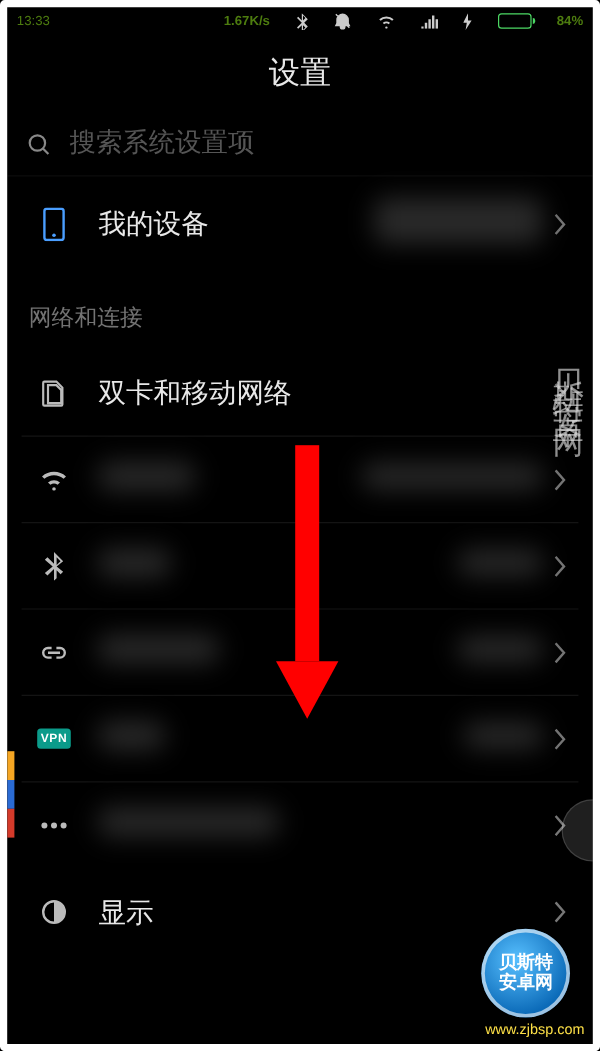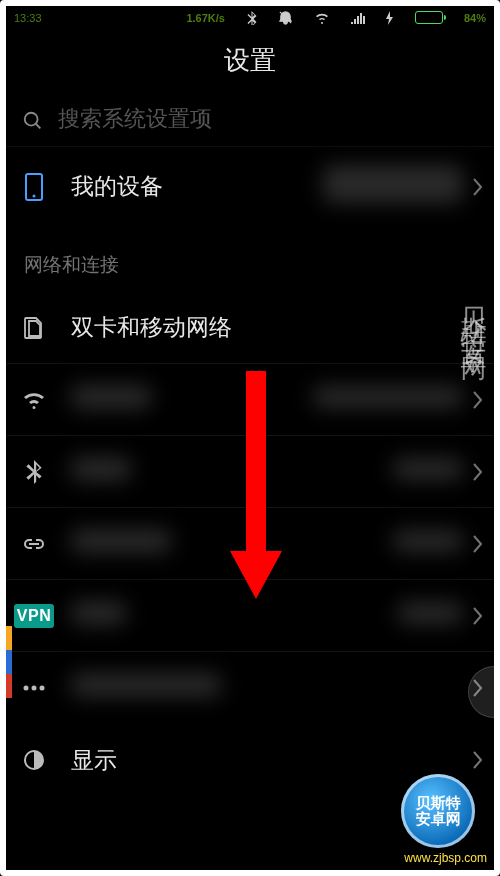--- a/index.html
+++ b/index.html
@@ -8,31 +8,31 @@
     .status-bar { display: flex; justify-content: space-between; align-items: center; padding: 4px 8px; font-size: 11px; color: #4d7c0f; }
     .status-right { display: flex; align-items: center; gap: 21px; font-weight: bold; }
     .battery { display: inline-flex; align-items: center; }
     .battery-body { width: 28px; height: 13px; border: 1.5px solid #4cd964; border-radius: 3px; position: relative; display: inline-block; }
     .battery-body::after { content: ''; position: absolute; right: -4px; top: 3px; width: 2px; height: 5px; background: #4cd964; border-radius: 0 2px 2px 0; }
     .battery-fill { background: #4cd964; height: 100%; width: 84%; border-radius: 1px; }
     .title-bar { text-align: center; padding: 14px 0 18px; font-size: 26px; color: #e8e8e8; }
     .search-bar { display: flex; align-items: flex-end; padding: 10px 16px 14px; gap: 14px; border-bottom: 1px solid rgba(255,255,255,0.05); }
     .search-input { flex: 1; background: transparent; border: none; color: #666; font-size: 22px; outline: none; }
     .search-input::placeholder { color: #555; }
-    .section { padding: 0 1px; }
+    .section { padding: 0 12px; }
     .section-header { color: #737373; font-size: 19px; padding: 26px 18px 14px; }
     .row { display: flex; align-items: center; padding: 18px 8px 18px 4px; border-bottom: 1px solid rgba(255,255,255,0.08); min-height: 72px; }
     .row:last-child { border-bottom: none; }
     .row-icon { width: 46px; display: flex; justify-content: center; align-items: center; color: #aaa; }
     .row-label { font-size: 23px; color: #e8e8e8; flex: 1; padding-left: 14px; }
     .row-value { color: #7a7a7a; font-size: 18px; max-width: 180px; }
     .chevron { color: #666; padding: 0 2px 0 10px; }
     .blur { filter: blur(7px); color: #999; }
     .blur-s { filter: blur(8px); background: #2a2a2a; border-radius: 8px; display: inline-block; }
-    .vpn-icon { background: #0b9b8a; color: #fff; font-size: 16px; font-weight: 700; padding: 3px 3px; border-radius: 3px; letter-spacing: 0.5px; }
+    .vpn-icon { background: #0b9b8a; color: #fff; font-size: 10px; font-weight: 700; padding: 3px 3px; border-radius: 3px; letter-spacing: 0.5px; }
     .arrow { position: absolute; left: 232px; top: 365px; width: 36px; height: 240px; pointer-events: none; z-index: 5; }
     .arrow-stem { width: 20px; height: 180px; background: red; margin: 0 auto; }
     .arrow-head { width: 0; height: 0; border-left: 26px solid transparent; border-right: 26px solid transparent; border-top: 48px solid red; margin-left: -8px; }
     .watermark-v { position: absolute; right: 2px; top: 280px; writing-mode: vertical-rl; font-size: 26px; color: rgba(220,220,220,0.65); font-weight: 300; letter-spacing: 10px; z-index: 6; pointer-events: none; }
     .watermark-logo { position: absolute; right: 4px; bottom: 4px; z-index: 7; display: flex; flex-direction: column; align-items: flex-start; pointer-events: none; }
     .logo-circle { width: 74px; height: 74px; border-radius: 50%; background: radial-gradient(circle at 40% 35%, #58c0ff, #0b6ab8 70%); display: flex; align-items: center; justify-content: center; color: #fff; font-size: 15px; font-weight: 700; line-height: 1.05; text-align: center; box-shadow: 0 0 0 3px rgba(255,255,255,0.6) inset; }
     .logo-url { font-size: 12px; color: #fde047; margin-top: 2px; background: rgba(0,0,0,0.5); padding: 1px 3px; }
     .floating-btn { position: absolute; right: -26px; top: 660px; width: 52px; height: 52px; border-radius: 50%; background: rgba(255,255,255,0.12); border: 1px solid rgba(255,255,255,0.15); z-index: 4; }
     .strip { position: absolute; left: 0; width: 6px; z-index: 3; }
     svg { display: block; }

